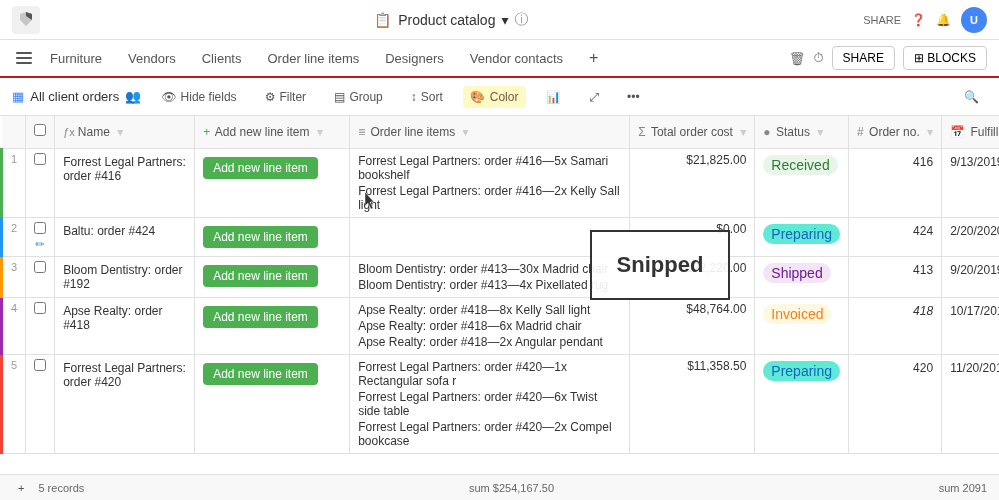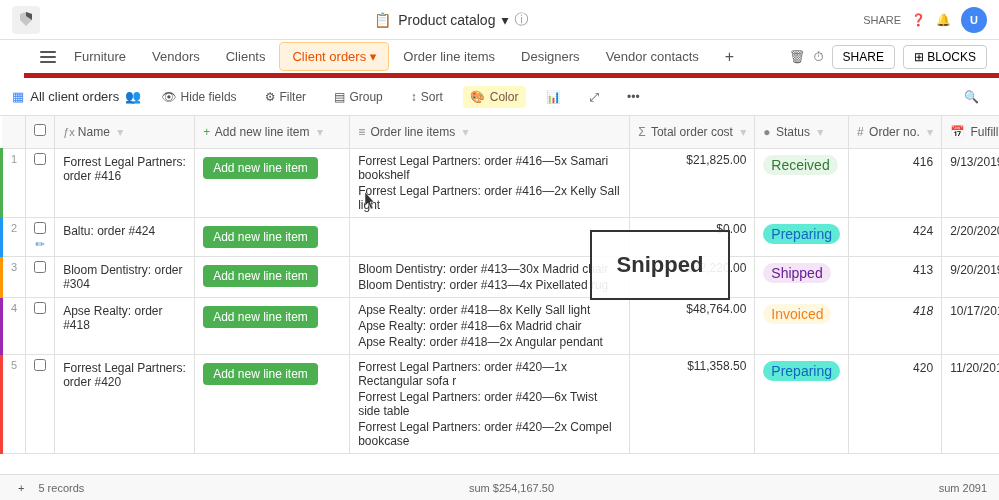--- a/index.html
+++ b/index.html
@@ -7,21 +7,21 @@
 
     
     .top-bar { display: flex; align-items: center; justify-content: space-between; padding: 0 12px; height: 40px; border-bottom: 1px solid #e0e0e0; background: #fff; }
     .top-bar-left { display: flex; align-items: center; gap: 8px; }
     .logo { width: 28px; height: 28px; }
     .top-bar-center { display: flex; align-items: center; gap: 6px; font-size: 14px; font-weight: 500; color: #333; }
     .top-bar-right { display: flex; align-items: center; gap: 10px; font-size: 12px; color: #666; }
     .avatar { width: 26px; height: 26px; border-radius: 50%; background: #4285f4; color: #fff; display: flex; align-items: center; justify-content: center; font-size: 11px; font-weight: 600; }
 
     
-    .nav-bar { display: flex; align-items: center; justify-content: space-between; padding: 0 12px; height: 38px; border-bottom: 5px solid #b91c1c; background: #fff; margin-left: 24px; }
+    .nav-bar { display: flex; align-items: center; justify-content: space-between; padding: 0 12px; height: 38px; border-bottom: 2px solid #b91c1c; background: #fff; }
     .nav-left { display: flex; align-items: center; gap: 2px; }
     .nav-item { padding: 6px 12px; border-radius: 4px; cursor: pointer; color: #555; font-size: 13px; white-space: nowrap; }
     .nav-item.active { background: #fff3e0; color: #e65100; font-weight: 500; border: 1px solid #ffcc80; }
     .nav-right { display: flex; align-items: center; gap: 8px; }
     .share-btn { background: #fff; border: 1px solid #ccc; border-radius: 4px; padding: 4px 10px; font-size: 12px; cursor: pointer; }
     .blocks-btn { background: #fff; border: 1px solid #ccc; border-radius: 4px; padding: 4px 10px; font-size: 12px; cursor: pointer; }
 
     
     .toolbar { display: flex; align-items: center; justify-content: space-between; padding: 6px 12px; height: 38px; border-bottom: 1px solid #e0e0e0; background: #fff; }
     .toolbar-left { display: flex; align-items: center; gap: 12px; }
@@ -127,24 +127,20 @@
   <div class="nav-bar">
     <div class="nav-left">
       <div class="hamburger">
         <span></span>
           <span></span>
           <span></span>
       </div>
       <div class="nav-item">Furniture</div>
       <div class="nav-item">Vendors</div>
       <div class="nav-item">Clients</div>
-      <div class="nav-item active">
-        <span>Client orders</span>
-        <span> ▾</span>
-      </div>
       <div class="nav-item">Order line items</div>
       <div class="nav-item">Designers</div>
       <div class="nav-item">Vendor contacts</div>
       <div class="nav-item" style="font-size:16px;">+</div>
     </div>
     <div class="nav-right">
       <span style="cursor:pointer;color:#666;">🗑</span>
       <span style="cursor:pointer;color:#666;">⏱</span>
       <button class="share-btn">SHARE</button>
       <button class="blocks-btn">
@@ -263,21 +259,21 @@
             <td class="col-add"><button class="add-line-btn">Add new line item</button></td>
             <td class="col-order-items"></td>
             <td class="col-cost cost-cell">$0.00</td>
             <td class="col-status" style="padding-top: 6px;"><span class="status-badge status-preparing">Preparing</span></td>
             <td class="col-order-no" style="text-align: right; padding-top: 6px;">424</td>
             <td class="col-fulfill" style="padding-top: 6px;">2/20/2020</td>
           </tr>
           <tr>
             <td class="row-num" style="border-left: 3px solid rgb(255, 152, 0);">3</td>
             <td class="row-check"><input type="checkbox" style="width: 12px; height: 12px;"></td>
-            <td class="col-name name-cell">Bloom Dentistry: order #304</td>
+            <td class="col-name name-cell">Bloom Dentistry: order #192</td>
             <td class="col-add"><button class="add-line-btn">Add new line item</button></td>
             <td class="col-order-items">
               <div class="order-item-line">Bloom Dentistry: order #413—30x Madrid chair</div>
               <div class="order-item-line">Bloom Dentistry: order #413—4x Pixellated rug</div>
             </td>
             <td class="col-cost cost-cell">$172,220.00</td>
             <td class="col-status" style="padding-top: 6px;"><span class="status-badge status-shipped">Shipped</span></td>
             <td class="col-order-no" style="text-align: right; padding-top: 6px;">413</td>
             <td class="col-fulfill" style="padding-top: 6px;">9/20/2019</td>
           </tr>

